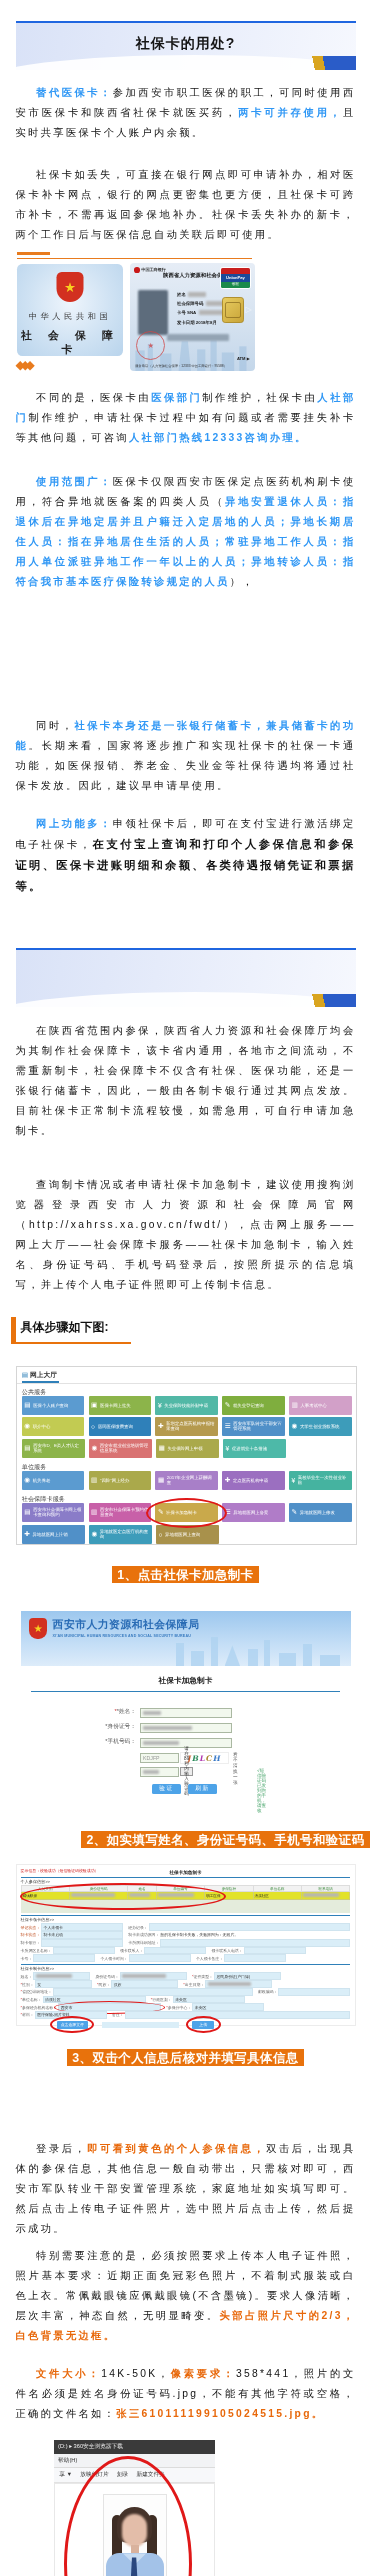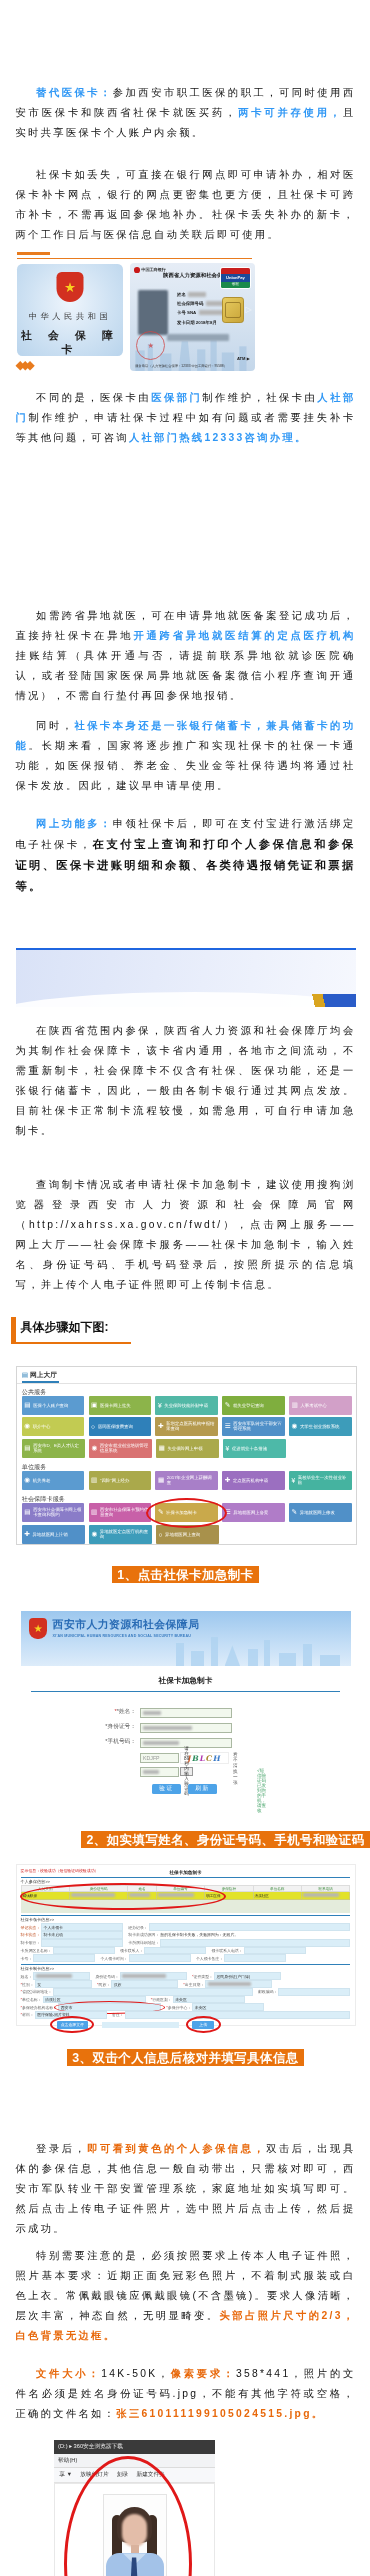--- a/index.html
+++ b/index.html
@@ -165,20 +165,25 @@
   .photo .tie{position:absolute;left:27px;top:62px;width:7.2px;height:27px;background:#2a477e;
       clip-path:polygon(20% 0,80% 0,100% 100%,0 100%);}
   #explorer-ellipse{position:absolute;left:10.3px;top:15.5px;width:122px;height:210px;
       border:3.1px solid #e01818;border-radius:50%;z-index:5;}
 </style>
 </head>
 <body>
 
 <div id="page">
 
+  <div class="banner" style="top:20.6px;height:47px;">
+    <div class="btitle" style="margin-top:12.4px;">社保卡的用处?</div>
+    <div class="sweep"></div>
+    <div class="wedge"></div>
+  </div>
 
   <p class="para" style="top:165px;" id="p2"><span>社保卡如丢失，可直接在银行网点即可申请补办，相对医保卡补卡网点，银行的网点更密集也更方便，且社保卡可跨市补卡，不需再返回参保地补办。社保卡丢失补办的新卡，两个工作日后与医保信息自动关联后即可使用。</span></p>
   <p class="para" style="top:83px;" id="p1"><span class="sp-blue">替代医保卡：</span><span>参加西安市职工医保的职工，可同时使用西安市医保卡和陕西省社保卡就医买药，</span><span class="sp-blue">两卡可并存使用，</span><span>且实时共享医保卡个人账户内余额。</span></p>
 
   <div id="div-short"></div>
   <div id="div-long"></div>
 
   <div id="card-left">
     <div class="emblem">★</div>
     <div class="cname">中华人民共和国</div>
@@ -227,21 +232,21 @@
       </div>
     <div class="chip"></div>
     <div class="arrow">▷</div>
     <div class="stamp">★</div>
     <div class="blurbar" style="left:37px;top:71px;width:62px;height:6.7px;"></div>
     <div class="atm">ATM ▶</div>
     <div class="svcline">服务电话（人力资源社会保障：12333  中国工商银行：95588）</div>
   </div>
 
   <p class="para" style="top:388px;" id="p3"><span>不同的是，医保卡由</span><span class="sp-blue">医保部门</span><span>制作维护，社保卡由</span><span class="sp-blue">人社部门</span><span>制作维护，申请社保卡过程中如有问题或者需要挂失补卡等其他问题，可咨询</span><span class="sp-blue">人社部门热线12333咨询办理。</span></p>
-  <p class="para" style="top:606px;" id="p5"><span>如需跨省异地就医，可在申请异地就医备案登记成功后，直接持社保卡在异地</span><span class="sp-blue">开通跨省异地就医结算的定点医疗机构</span><span>挂账结算（具体开通与否，请提前联系异地欲就诊医院确认，或者登陆国家医保局异地就医备案微信小程序查询开通情况），不需自行垫付再回参保地报销。</span></p>
+  <p class="para" style="top:472px;" id="p4"><span class="sp-blue">使用范围广：</span><span>医保卡仅限西安市医保定点医药机构刷卡使用，符合异地就医备案的四类人员（</span><span class="sp-blue">异地安置退休人员：指退休后在异地定居并且户籍迁入定居地的人员；异地长期居住人员：指在异地居住生活的人员；常驻异地工作人员：指用人单位派驻异地工作一年以上的人员；异地转诊人员：指符合我市基本医疗保险转诊规定的人员</span><span>），</span></p>
   <p class="para" style="top:716px;" id="p6"><span>同时，</span><span class="sp-blue">社保卡本身还是一张银行储蓄卡，兼具储蓄卡的功能</span><span>。长期来看，国家将逐步推广和实现社保卡的社保一卡通功能，如医保报销、养老金、失业金等社保待遇均将通过社保卡发放。因此，建议早申请早使用。</span></p>
   <p class="para" style="top:814px;" id="p7"><span class="sp-blue">网上功能多：</span><span>申领社保卡后，即可在支付宝进行激活绑定电子社保卡，</span><span class="sp-bold">在支付宝上查询和打印个人参保信息和参保证明、医保卡进账明细和余额、各类待遇报销凭证和票据等。</span></p>
 
   <div class="banner" style="top:948px;height:57px;">
     <div class="sweep"></div>
     <div class="wedge"></div>
   </div>
 
   <p class="para" style="top:1021px;" id="p8"><span>在陕西省范围内参保，陕西省人力资源和社会保障厅均会为其制作社会保障卡，该卡省内通用，各地市之间流动，不需重新制卡，社会保障卡不仅含有社保、医保功能，还是一张银行储蓄卡，因此，一般由各制卡银行通过其网点发放。目前社保卡正常制卡流程较慢，如需急用，可自行申请加急制卡。</span></p>
   <p class="para" style="top:1175px;" id="p9"><span>查询制卡情况或者申请社保卡加急制卡，建议使用搜狗浏览器登录西安市人力资源和社会保障局官网（http://xahrss.xa.gov.cn/fwdt/），点击网上服务——网上大厅——社会保障卡服务——社保卡加急制卡，输入姓名、身份证号码、手机号码登录后，按照所提示的信息填写，并上传个人电子证件照即可上传制卡信息。</span></p>

